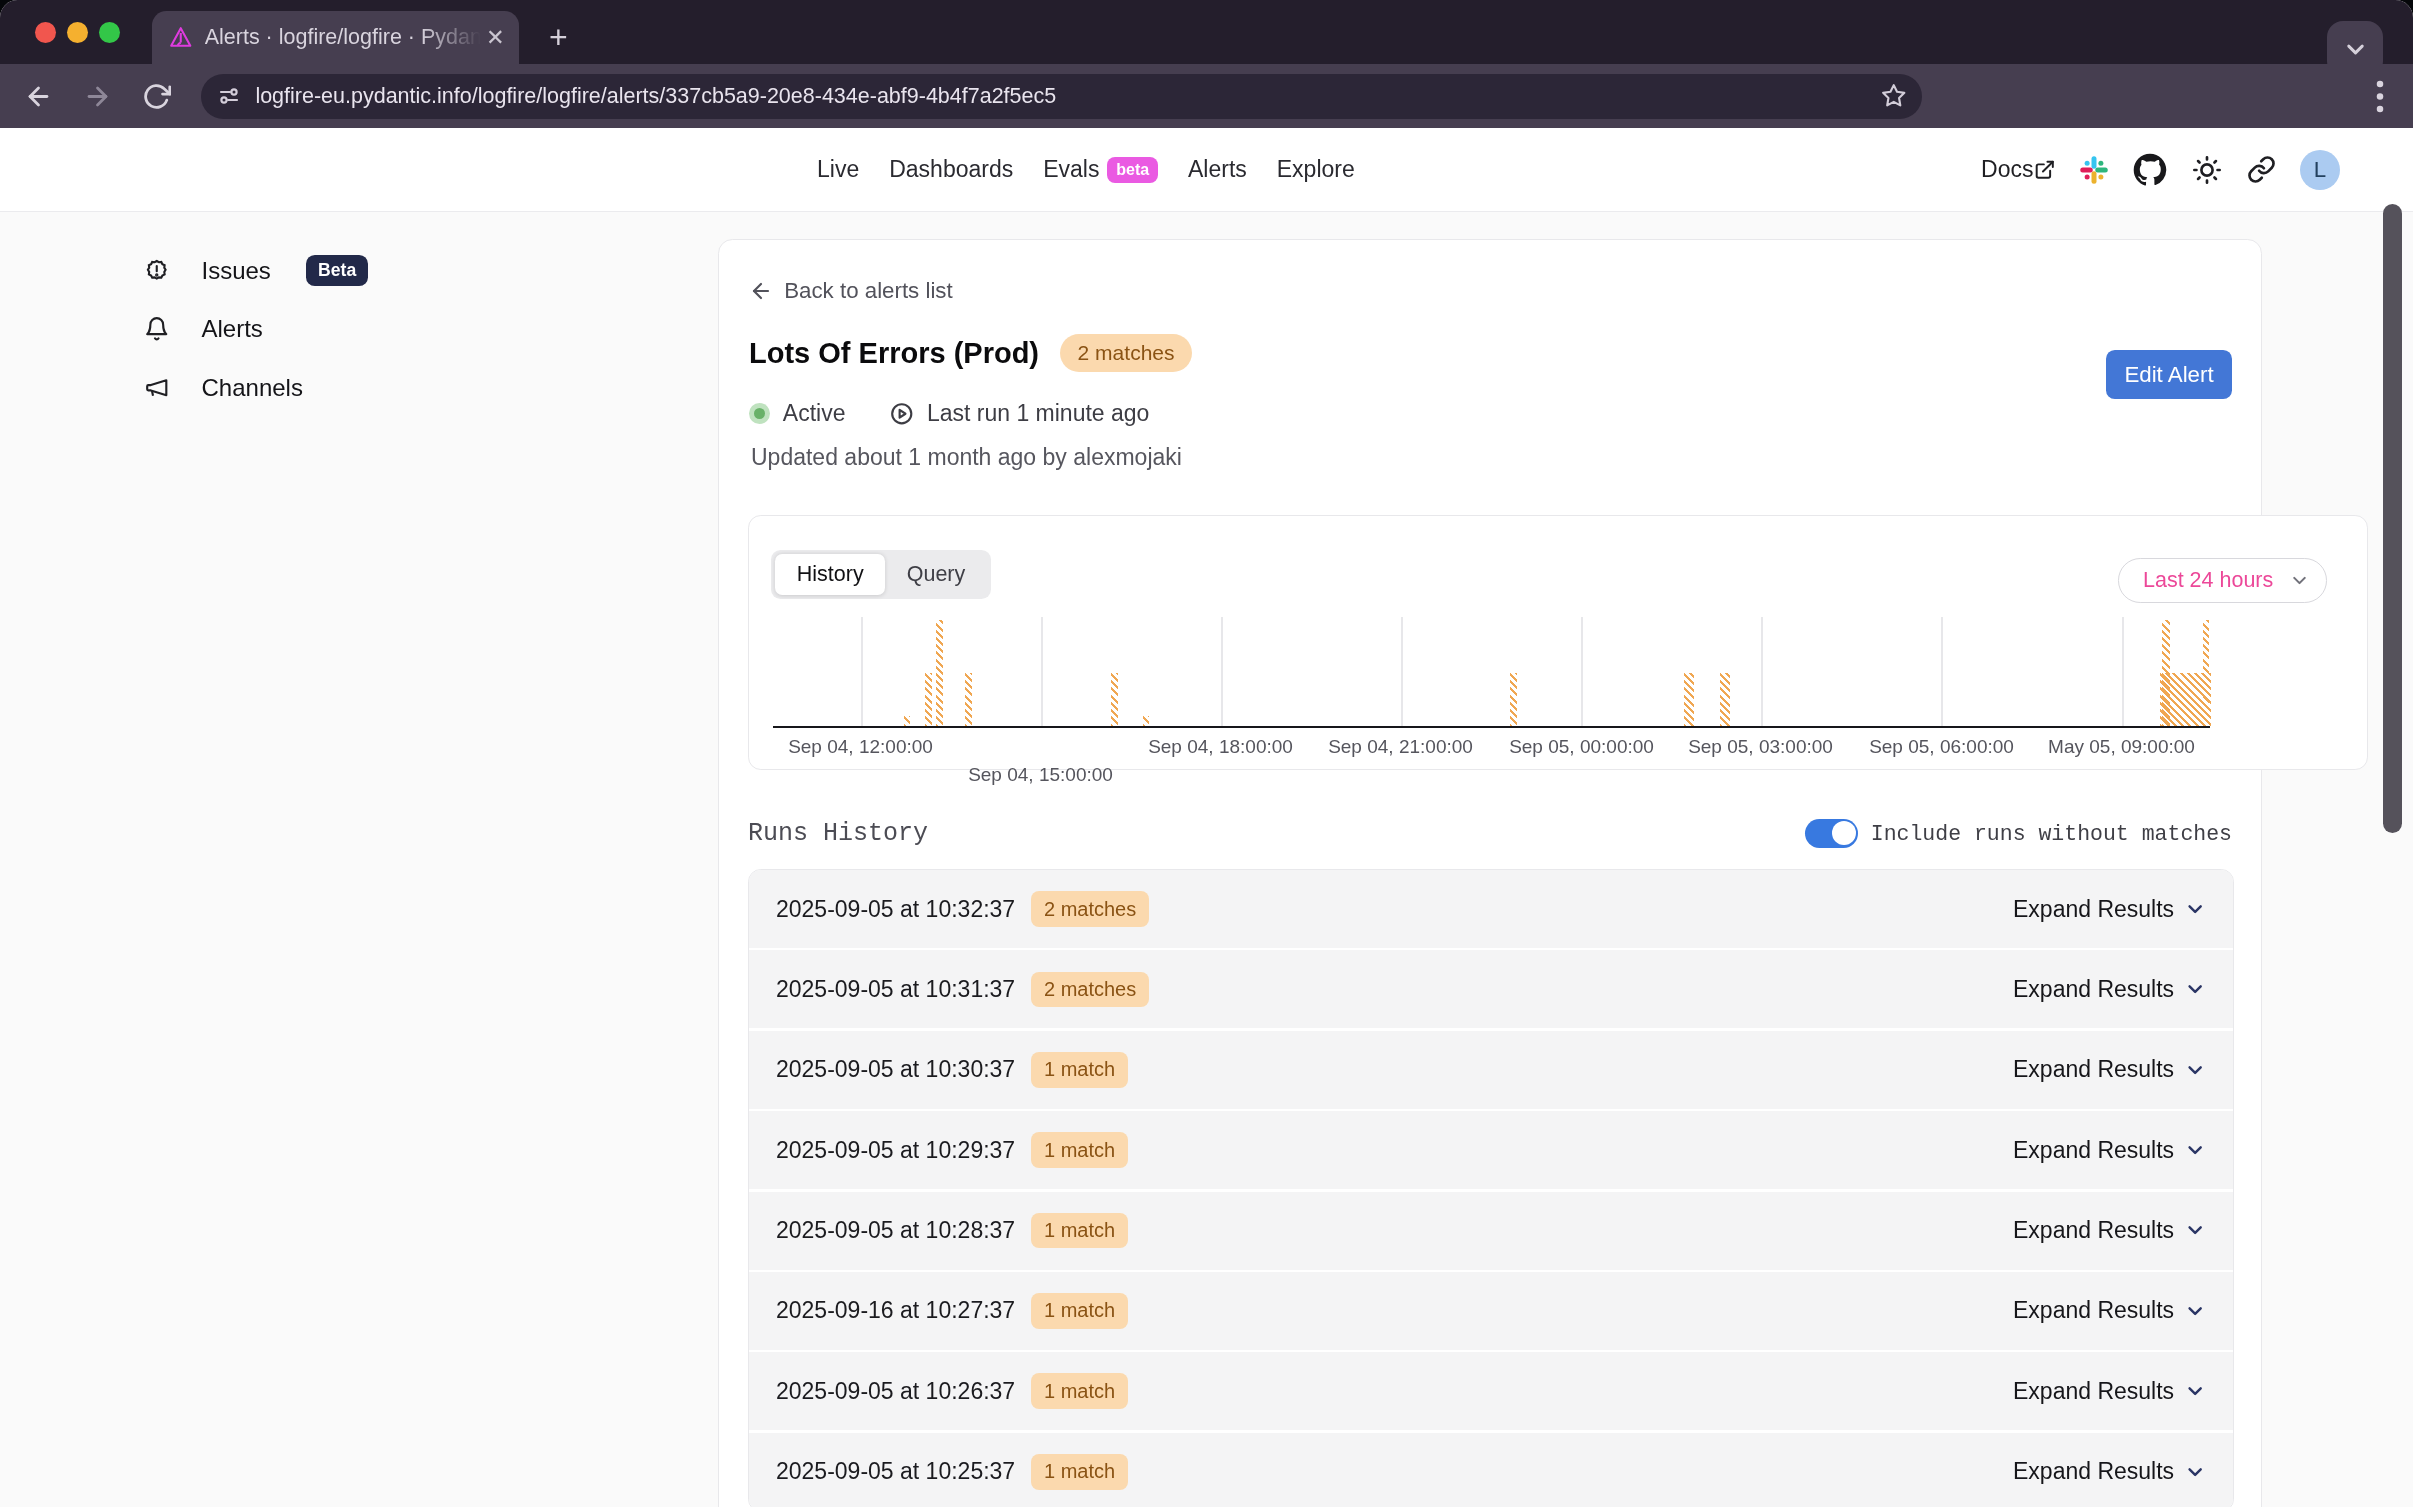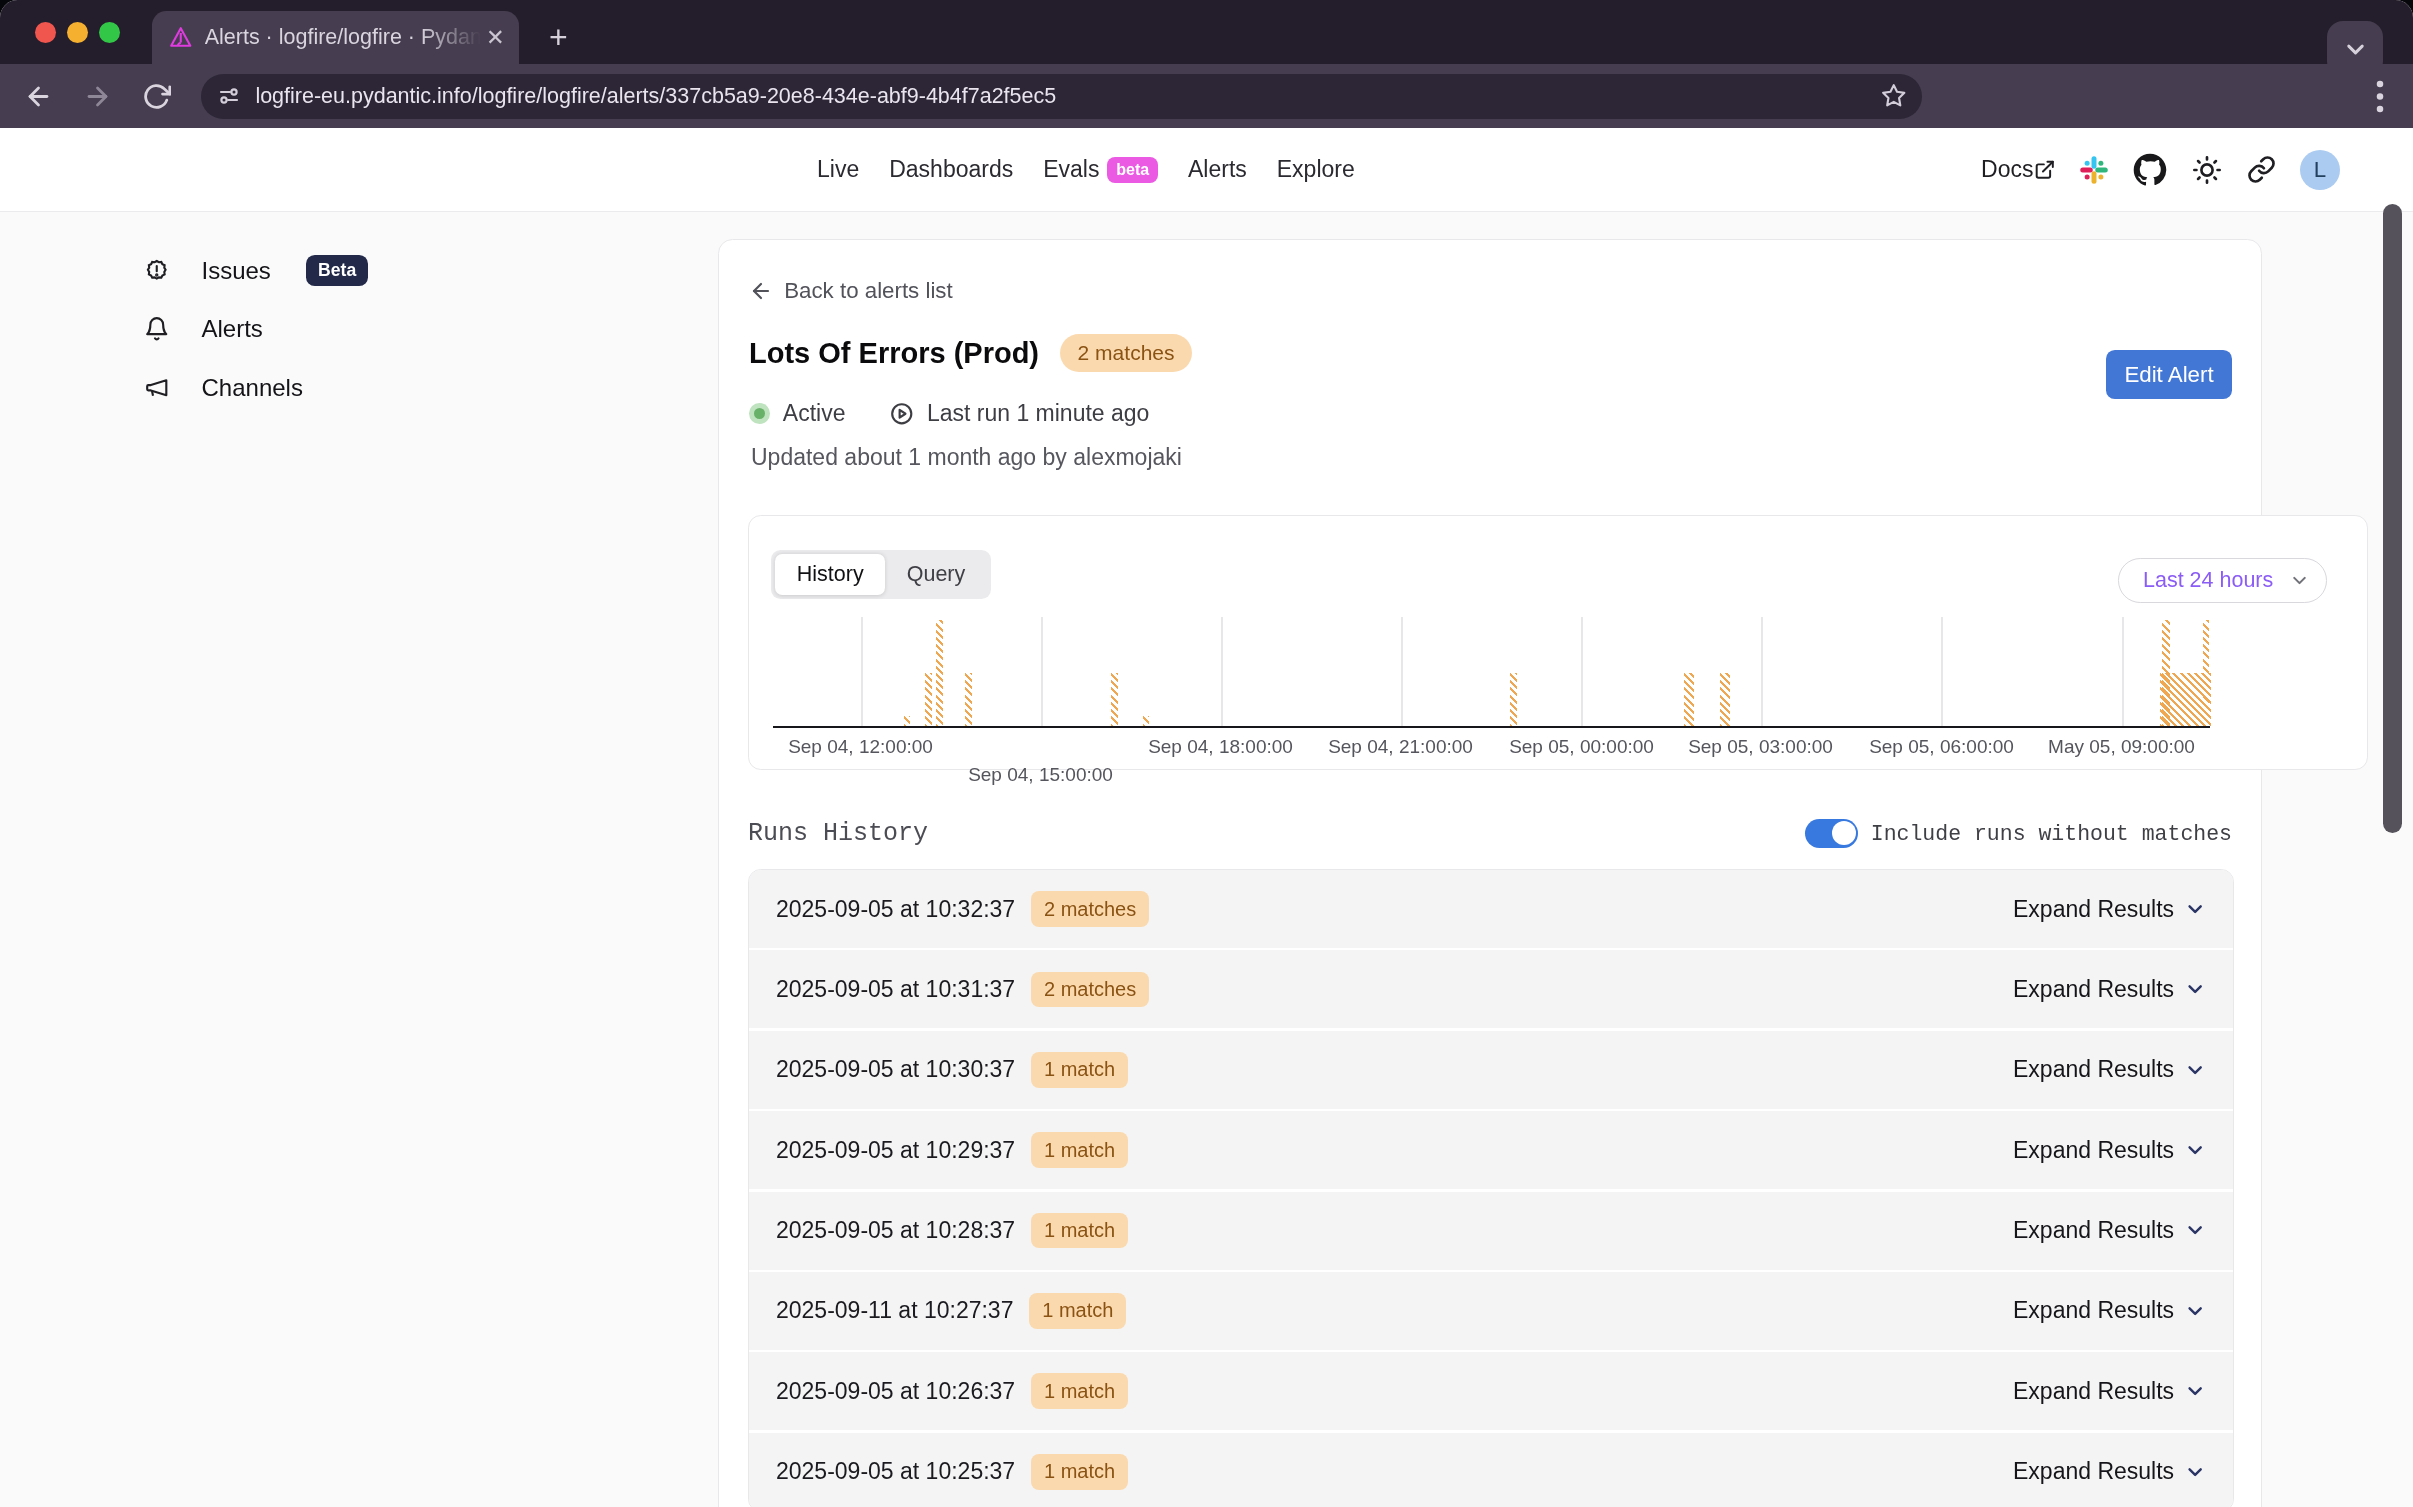--- a/index.html
+++ b/index.html
@@ -60,21 +60,21 @@
   .statusgap{width:17.6px;}
   .updated{position:absolute;left:32px;top:204px;font-size:23px;color:#56565e;}
 
   .chartcard{position:absolute;left:29px;top:275px;width:1620px;height:255px;border:1.6px solid #e8e8eb;border-radius:12.8px;
     box-sizing:border-box;background:#fff;}
   .tabsgroup{position:absolute;left:22.3px;top:34px;background:#ebebed;border-radius:9.6px;padding:4px;display:flex;}
   .seg{font-size:21.5px;padding:8px 21.5px;border-radius:7.2px;color:#3f3f46;}
   .seg.active{background:#fff;color:#111114;box-shadow:0 0.8px 4px rgba(0,0,0,.14);}
   .rangesel{position:absolute;right:40px;top:42px;width:209px;height:45px;border:1.6px solid #d8d8dd;border-radius:22.3px;
     box-sizing:border-box;display:flex;align-items:center;justify-content:space-between;padding:0 16px 0 24px;}
-  .rangetext{font-size:21.5px;color:#8b5cf6;}
+  .rangetext{font-size:21.5px;color:#ec4899;}
   .plot{position:absolute;left:24px;top:101px;width:1437px;height:109px;border-bottom:2.4px solid #17171b;}
   .gridline{position:absolute;top:0;bottom:0;width:1.6px;background:#e7e7ea;}
   .bar{position:absolute;bottom:0;background:repeating-linear-gradient(45deg,#f0a752 0px,#f0a752 2.1px,rgba(255,255,255,0) 2.1px,rgba(255,255,255,0) 5.1px);}
   .ticklabel{position:absolute;top:220px;width:223px;text-align:center;font-size:19px;color:#55555d;white-space:nowrap;}
 
   .runsheader{position:absolute;left:29px;right:29px;top:579px;display:flex;align-items:center;justify-content:space-between;font-family:Liberation Mono, monospace;}
   .runsheading{font-size:25px;color:#4c4c54;}
   .togglegroup{display:flex;align-items:center;gap:12.8px;}
   .toggle{width:53px;height:29px;border-radius:14.4px;background:#3879e0;position:relative;}
   .knob{position:absolute;right:2.4px;top:2.4px;width:24px;height:24px;border-radius:50%;background:#fff;}
@@ -389,21 +389,21 @@
     <span class="spacer"></span>
     <span class="expand">
       <span class="expandlabel">Expand Results</span>
       <svg width="22.3" height="22.3" viewBox="0 0 24 24" fill="none" stroke="#2a3565" stroke-width="2.6" stroke-linecap="round" stroke-linejoin="round">
                 <path d="M6 9l6 6 6-6"></path>
               </svg>
     </span>
   </div>
 
   <div class="runrow">
-    <span class="runtime">2025-09-11 at 10:27:37</span>
+    <span class="runtime">2025-09-16 at 10:27:37</span>
     <span class="runbadge">1 match</span>
     <span class="spacer"></span>
     <span class="expand">
       <span class="expandlabel">Expand Results</span>
       <svg width="22.3" height="22.3" viewBox="0 0 24 24" fill="none" stroke="#2a3565" stroke-width="2.6" stroke-linecap="round" stroke-linejoin="round">
                 <path d="M6 9l6 6 6-6"></path>
               </svg>
     </span>
   </div>
 

